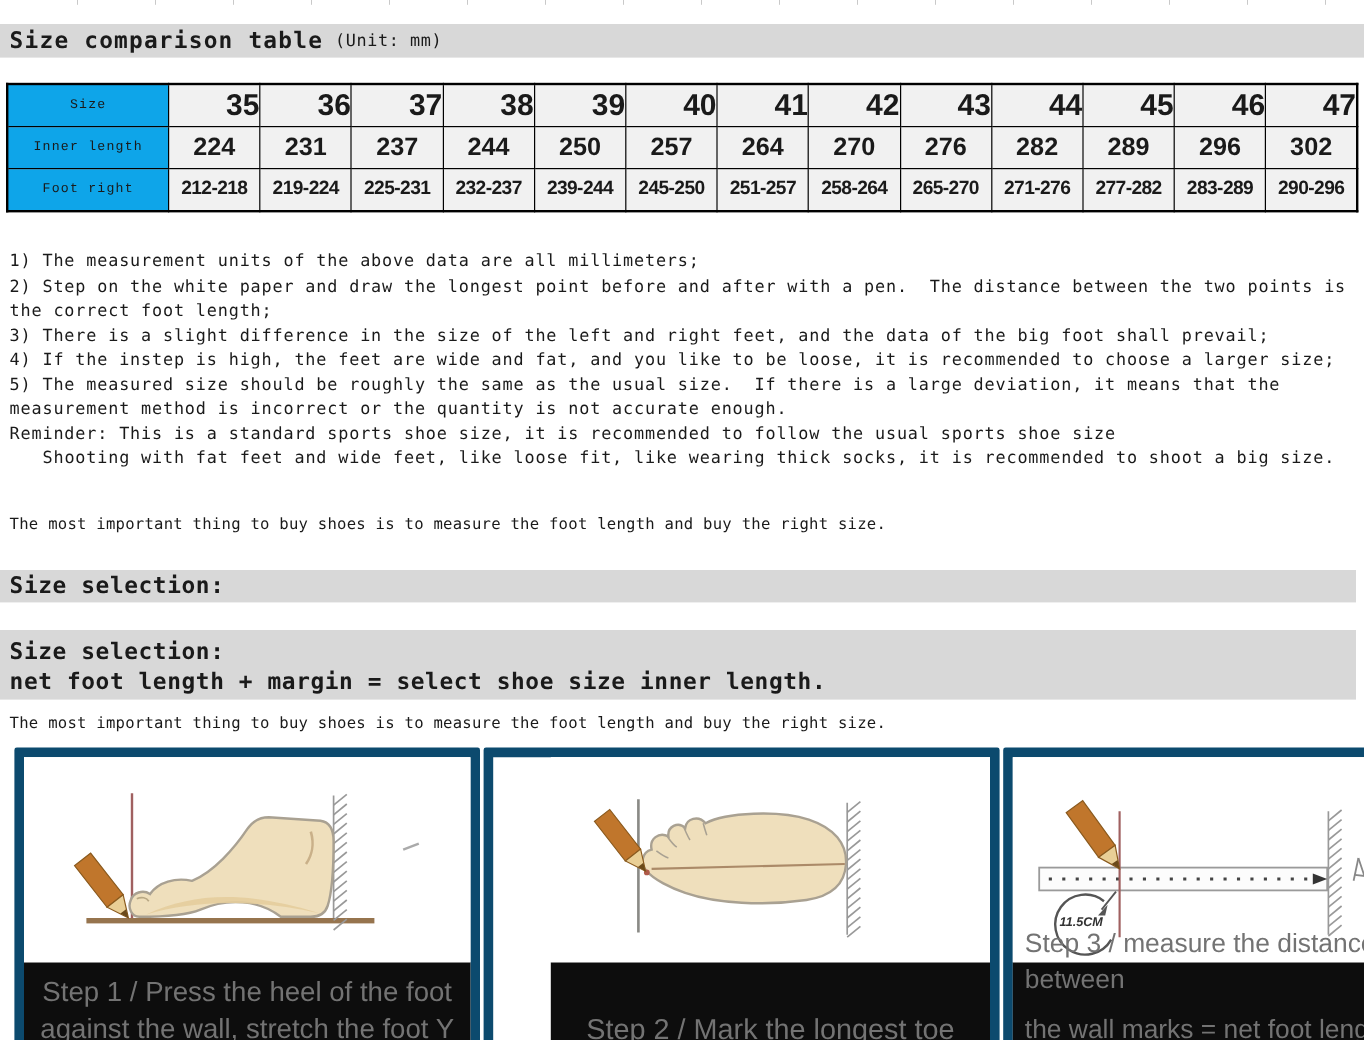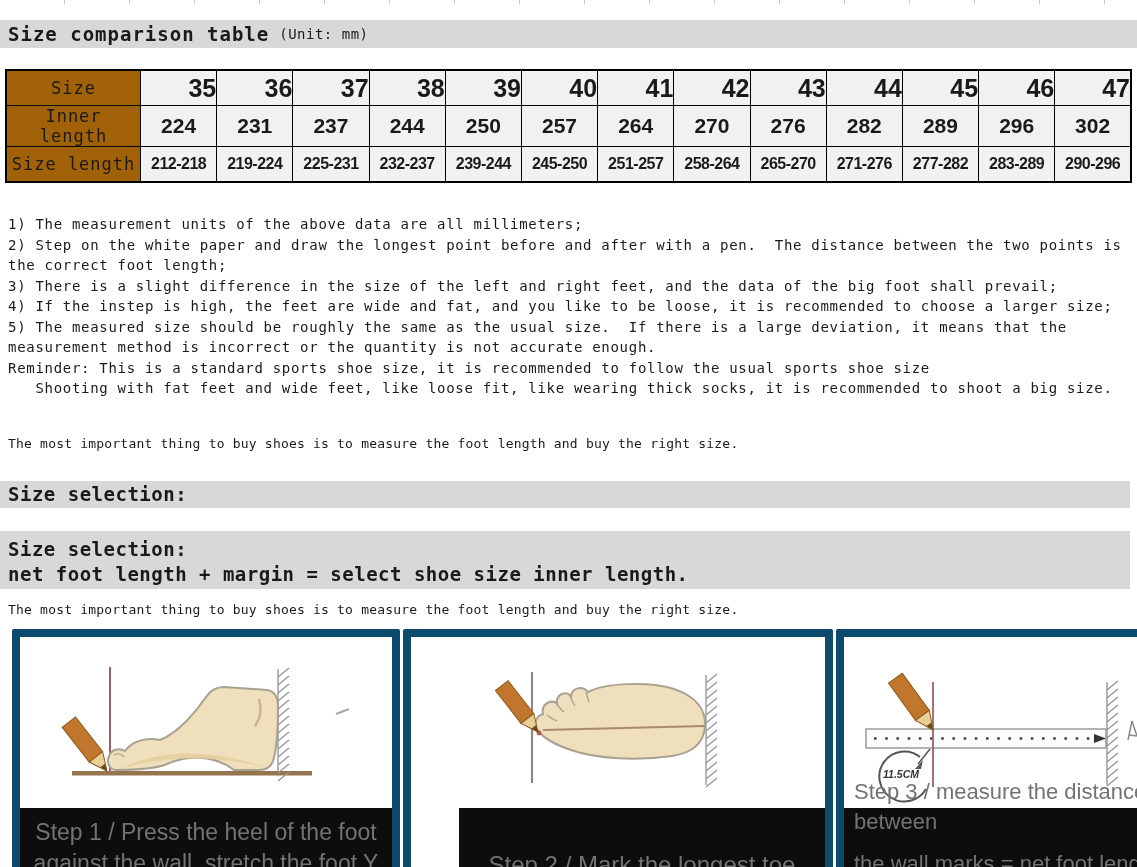--- a/index.html
+++ b/index.html
@@ -7,21 +7,21 @@
         font-family:"DejaVu Sans Mono","Liberation Mono",monospace;color:#1a1a1a;}
   .tick-strip{height:4px;background:repeating-linear-gradient(90deg,#fff 0 64px,#c9c9c9 64px 65px);}
   .title-bar{margin-top:16px;height:28px;background:#d8d8d8;display:flex;align-items:center;padding-left:8px;}
   .title-bar .t{font-size:19px;font-weight:bold;letter-spacing:1px;}
   .title-bar .u{font-size:14px;margin-left:10px;letter-spacing:.5px;}
 
   table.size-table{border-collapse:collapse;table-layout:fixed;width:1127px;margin:21px 5px 0 5px;
                    border:2px solid #000;}
   table.size-table td{border:1.5px solid #000;height:34px;text-align:center;vertical-align:middle;
                       padding:0;overflow:hidden;}
-  td.lbl{width:133px;background:#a16207;font-size:17px;letter-spacing:1px;}
+  td.lbl{width:133px;background:#0ea5e9;font-size:11px;letter-spacing:1px;font-family:Liberation Mono, monospace;}
   td.cell{background:#f1f1f1;font-family:"Liberation Sans","DejaVu Sans",sans-serif;font-weight:bold;}
   tr.r-size td.cell{font-size:25px;text-align:right;}
   tr.r-inner td.cell{font-size:21px;}
   tr.r-foot td.cell{font-size:16px;letter-spacing:-0.5px;}
 
   .notes{margin-top:31px;padding:0 6px 0 8px;width:1123px;}
   .notes p{margin:0;font-size:14px;line-height:20.5px;letter-spacing:.7px;white-space:pre-wrap;}
   .important{margin:37px 0 0 8px;font-size:13px;letter-spacing:.2px;}
   .important.second{margin-top:13px;}
 
@@ -82,21 +82,21 @@
       <td class="cell">257</td>
       <td class="cell">264</td>
       <td class="cell">270</td>
       <td class="cell">276</td>
       <td class="cell">282</td>
       <td class="cell">289</td>
       <td class="cell">296</td>
       <td class="cell">302</td>
     </tr>
     <tr class="r-foot">
-      <td class="lbl">Size length</td>
+      <td class="lbl">Foot right</td>
       <td class="cell">212-218</td>
       <td class="cell">219-224</td>
       <td class="cell">225-231</td>
       <td class="cell">232-237</td>
       <td class="cell">239-244</td>
       <td class="cell">245-250</td>
       <td class="cell">251-257</td>
       <td class="cell">258-264</td>
       <td class="cell">265-270</td>
       <td class="cell">271-276</td>

